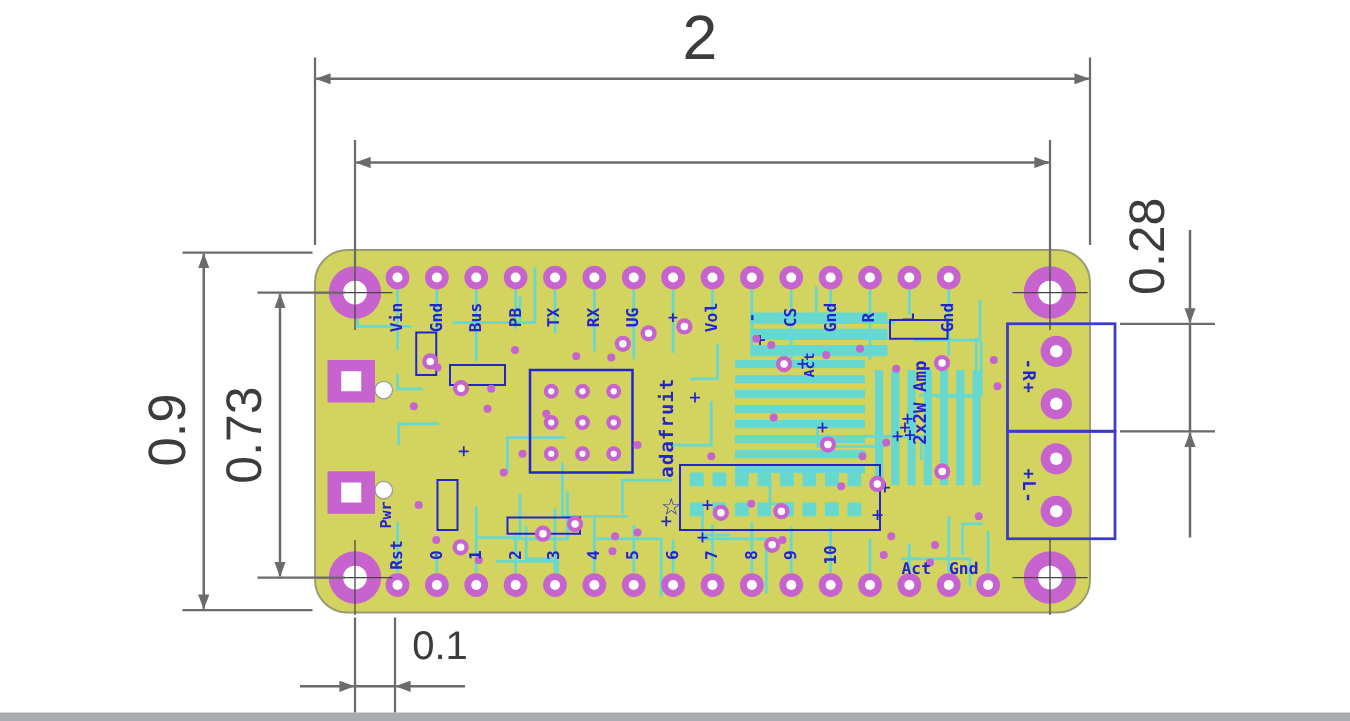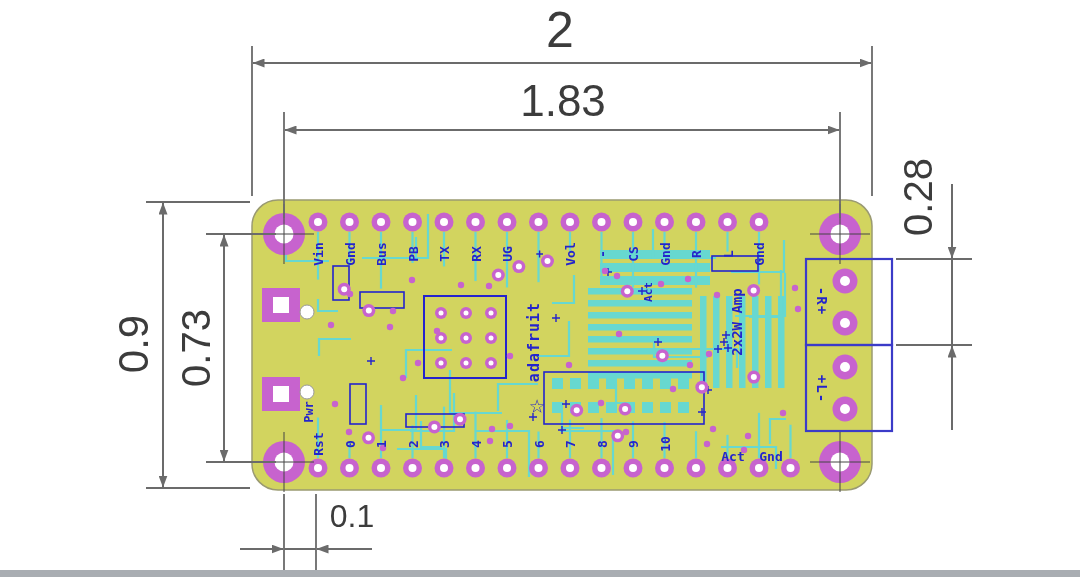--- a/index.html
+++ b/index.html
@@ -359,21 +359,20 @@
       <path class="ext" d="M284,494 V570 M316,494 V570"></path>
       <path class="dimline" d="M240,549 H283" marker-end="url(#arr)"></path>
       <path class="dimline" d="M284,549 H316"></path>
       <path class="dimline" d="M317,549 H372" marker-start="url(#arr)"></path>
     </g>
   </svg>
 
   <div id="overlay">
 
     <span class="dim-label" style="left:560px;top:30px;font-size:50px">2</span>
-    <span class="dim-label" style="left:563px;top:101px;font-size:44px">1.83</span>
     <span class="dim-label rot" style="left:134px;top:344px;font-size:42px">0.9</span>
     <span class="dim-label rot" style="left:196px;top:348px;font-size:40px">0.73</span>
     <span class="dim-label rot" style="left:918px;top:197px;font-size:40px">0.28</span>
     <span class="dim-label" style="left:352px;top:516px;font-size:32px">0.1</span>
 
     <span class="silk rot" style="left:534px;top:342px;font-size:15px;letter-spacing:1px">adafruit</span>
     <span class="silk" style="left:537px;top:404px;font-size:26px">☆</span>
     <span class="silk rot" style="left:737px;top:322px;font-size:14px">2x2W Amp</span>
     <span class="silk rot" style="left:309px;top:412px;font-size:12px">Pwr</span>
     <span class="silk rot" style="left:648px;top:292px;font-size:11px">Act</span>

